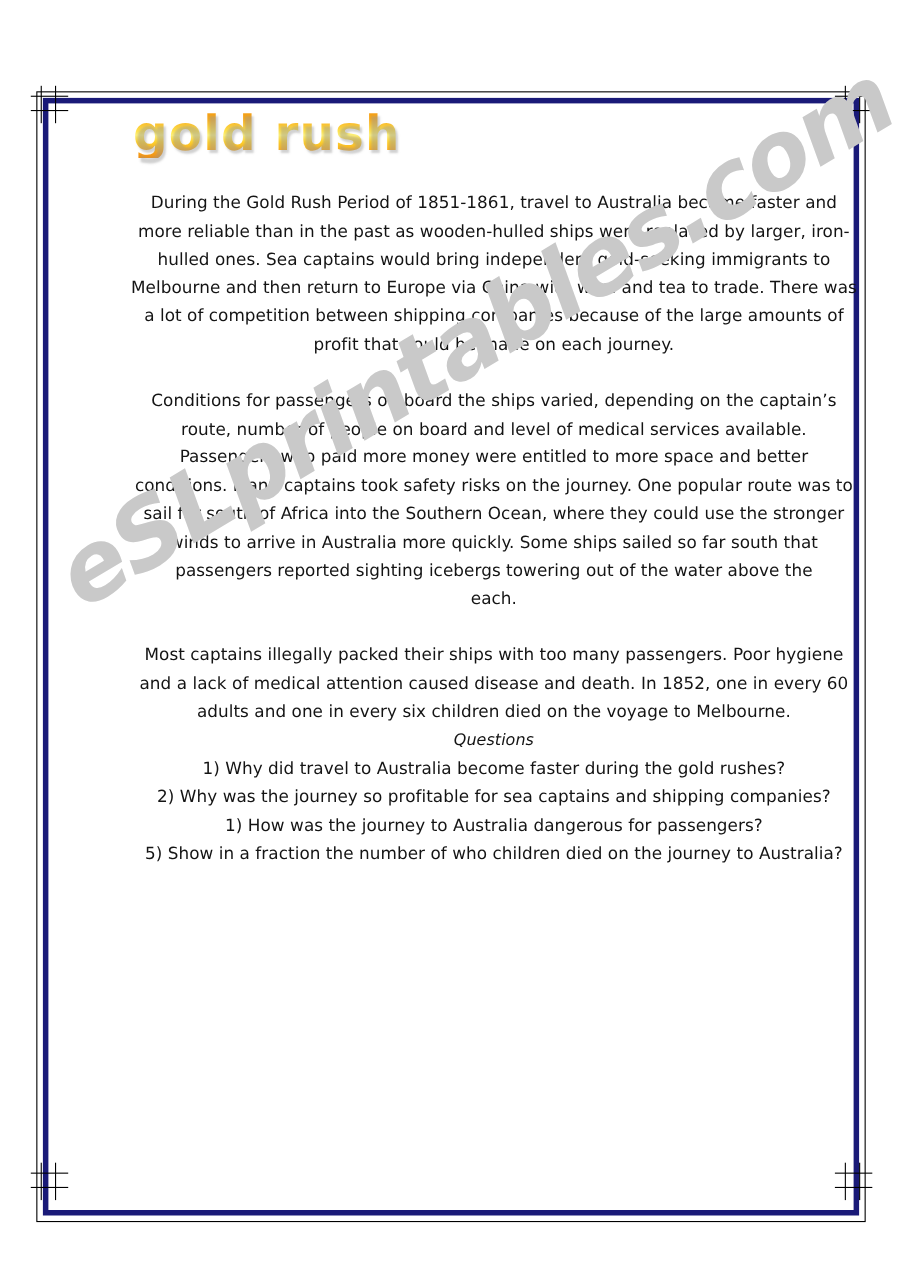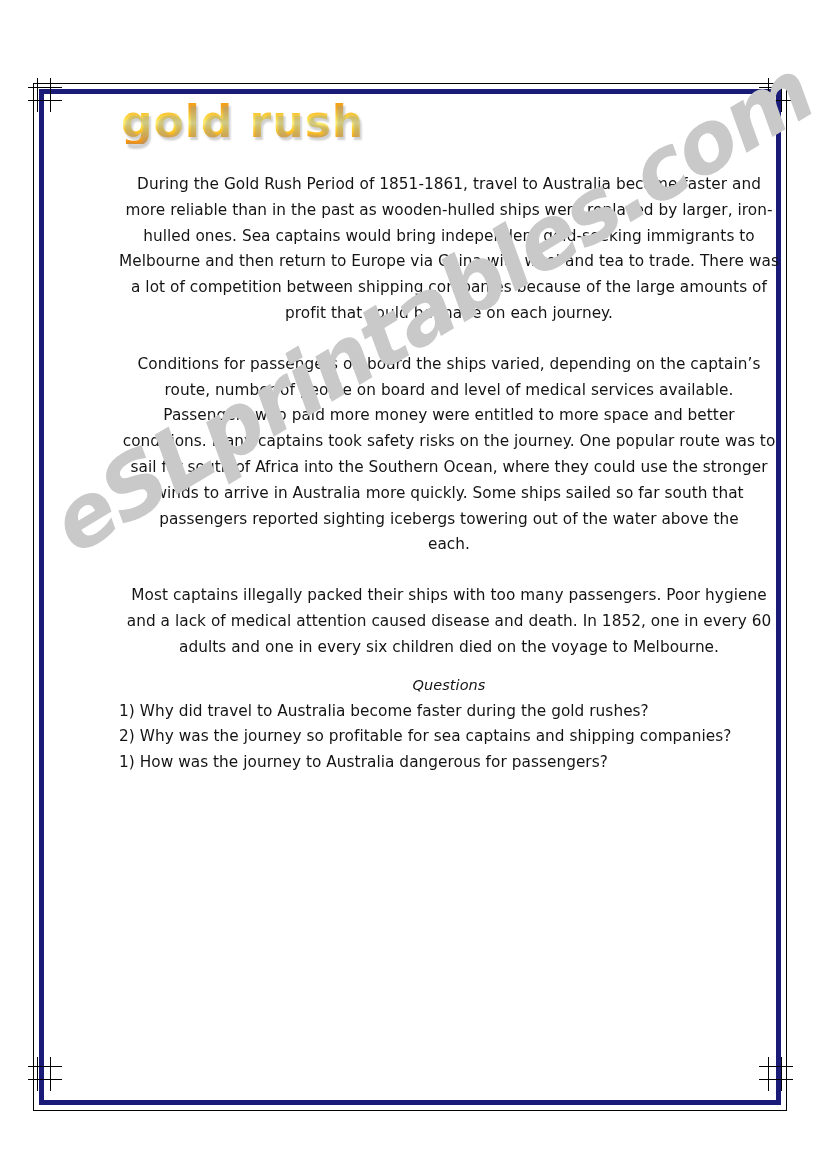--- a/index.html
+++ b/index.html
@@ -122,34 +122,35 @@
     line-height: 25.8px;
     color: #141414;
     letter-spacing: 0.05px;
     margin: 0;
   }
 
   .para {
     margin: 0 0 25px 0;
     text-align: center;
   }
-  .para:last-child { margin-bottom: 12px; }
+  .para:last-child { margin-bottom: 0; }
 
   .questions-heading {
     font-style: italic;
     font-size: 14.5px;
     line-height: 24px;
     margin: 0 0 2px 0;
     color: #141414;
     text-align: center;
   }
 
   .question-line {
     margin: 0;
     line-height: 25.8px;
+    text-align: center;
   }
 
   .q-block { margin-top: 0; }
 </style>
 </head>
 <body>
 
 <div class="page">
 
   <div class="border-outer"></div>
@@ -191,16 +192,17 @@
       <p class="para" style="margin-bottom:0">Conditions for passengers on board the ships varied, depending on the captain’s route, number of people on board and level of medical services available. Passengers who paid more money were entitled to more space and better conditions. Many captains took safety risks on the journey. One popular route was to sail far south of Africa into the Southern Ocean, where they could use the stronger winds to arrive in Australia more quickly. Some ships sailed so far south that passengers reported sighting icebergs towering out of the water above the</p>
       <p class="para">each.</p>
       <p class="para">Most captains illegally packed their ships with too many passengers. Poor hygiene and a lack of medical attention caused disease and death. In 1852, one in every 60 adults and one in every six children died on the voyage to Melbourne.</p>
     </div>
 
     <div class="body-text q-block">
       <p class="questions-heading">Questions</p>
       <p class="question-line">1) Why did travel to Australia become faster during the gold rushes?</p>
       <p class="question-line">2) Why was the journey so profitable for sea captains and shipping companies?</p>
       <p class="question-line">1) How was the journey to Australia dangerous for passengers?</p>
+      <p class="question-line">5) Show in a fraction the number of who children died on the journey to Australia?</p>
     </div>
 
   </div>
 </div>
 
 </body></html>

